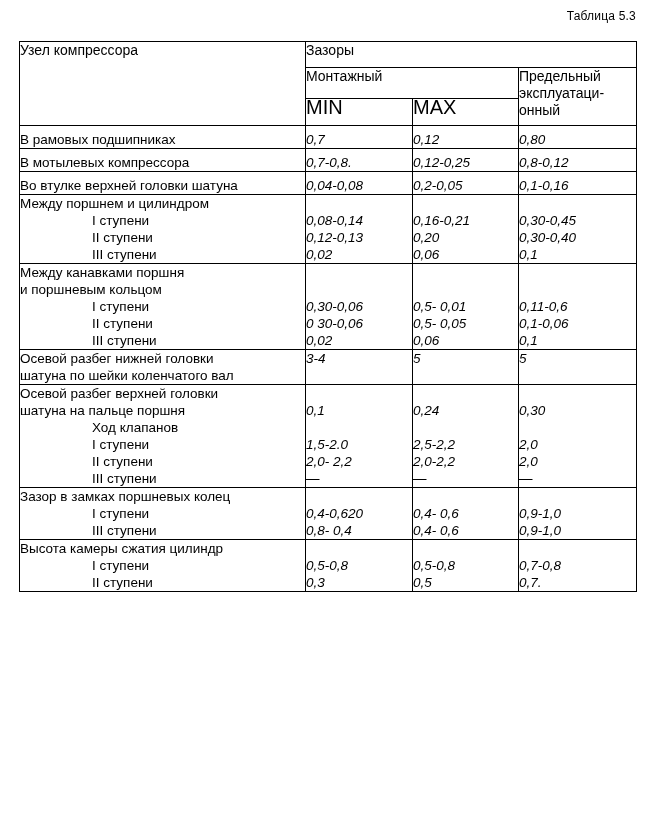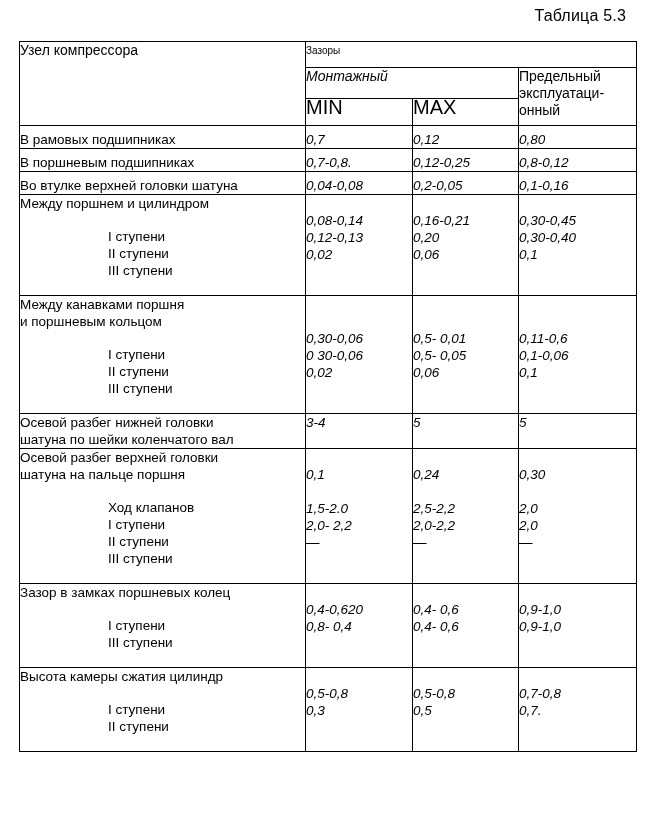--- a/index.html
+++ b/index.html
@@ -15,22 +15,22 @@
     color: #000000;
     overflow: hidden;
   }
   .page {
     position: absolute;
     inset: 0;
   }
   .table-caption {
     position: absolute;
     top: 6px;
-    right: 20px;
-    font-size: 16px;
+    right: 10px;
+    font-size: 12px;
     line-height: 20px;
     letter-spacing: 0.2px;
     white-space: nowrap;
   }
   .table-wrap {
     position: absolute;
     left: 19px;
     top: 41px;
     width: 617px;
   }
@@ -61,48 +61,47 @@
   .node-cell {
     padding: 6px 6px 6px 8px;
   }
   .val-cell {
     padding: 6px 6px 6px 8px;
     white-space: pre-line;
     font-style: italic;
   }
   .h-zazory {
     height: 25px;
-    font-size: 10px;
+    font-size: 14px;
   }
   .h-node {
     font-size: 14px;
   }
   .h-montazh {
     height: 30px;
     font-size: 14px;
-    font-style: italic;
   }
   .h-limit {
     font-size: 14px;
     line-height: 17px;
     text-align: center;
     vertical-align: middle;
     padding: 2px 2px 3px 2px;
   }
   .h-minmax {
     height: 26px;
     font-size: 20px;
   }
   .node-title {
     display: block;
     white-space: pre-line;
   }
   .stage-list {
     display: block;
-    margin: 16px;
+    margin: 0;
     padding: 0 0 0 72px;
     white-space: pre-line;
   }
   .row-short .node-cell,
   .row-short .val-cell {
     padding-top: 5px;
   }
 </style>
 </head>
 <body>
@@ -139,21 +138,21 @@
           <tr class="row-short">
             <td class="node-cell">
               <span class="node-title">В рамовых подшипниках</span>
             </td>
             <td class="val-cell">0,7</td>
             <td class="val-cell">0,12</td>
             <td class="val-cell">0,80</td>
           </tr>
           <tr class="row-short">
             <td class="node-cell">
-              <span class="node-title">В поршневым подшипниках</span>
+              <span class="node-title">В мотылевых компрессора</span>
             </td>
             <td class="val-cell">0,7-0,8.</td>
             <td class="val-cell">0,12-0,25</td>
             <td class="val-cell">0,8-0,12</td>
           </tr>
           <tr class="row-short">
             <td class="node-cell">
               <span class="node-title">Во втулке верхней головки шатуна</span>
             </td>
             <td class="val-cell">0,04-0,08</td>

